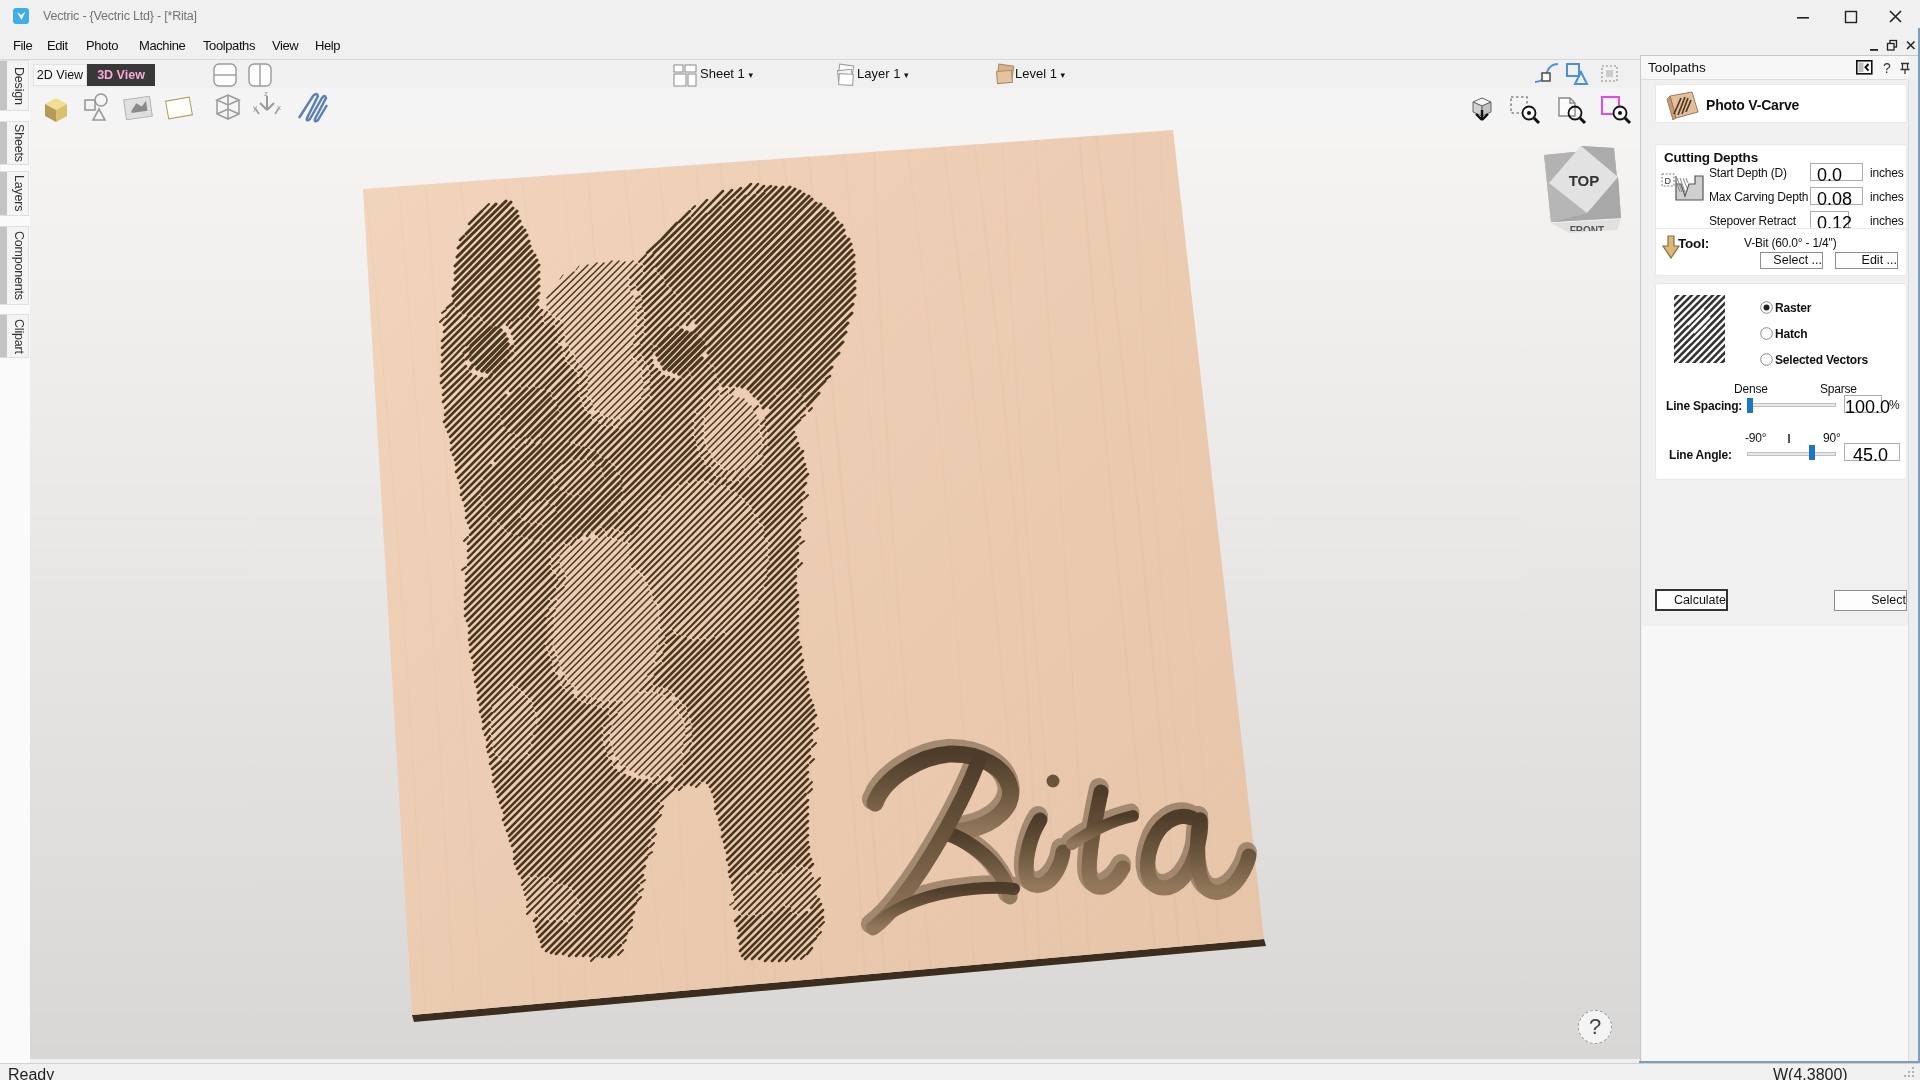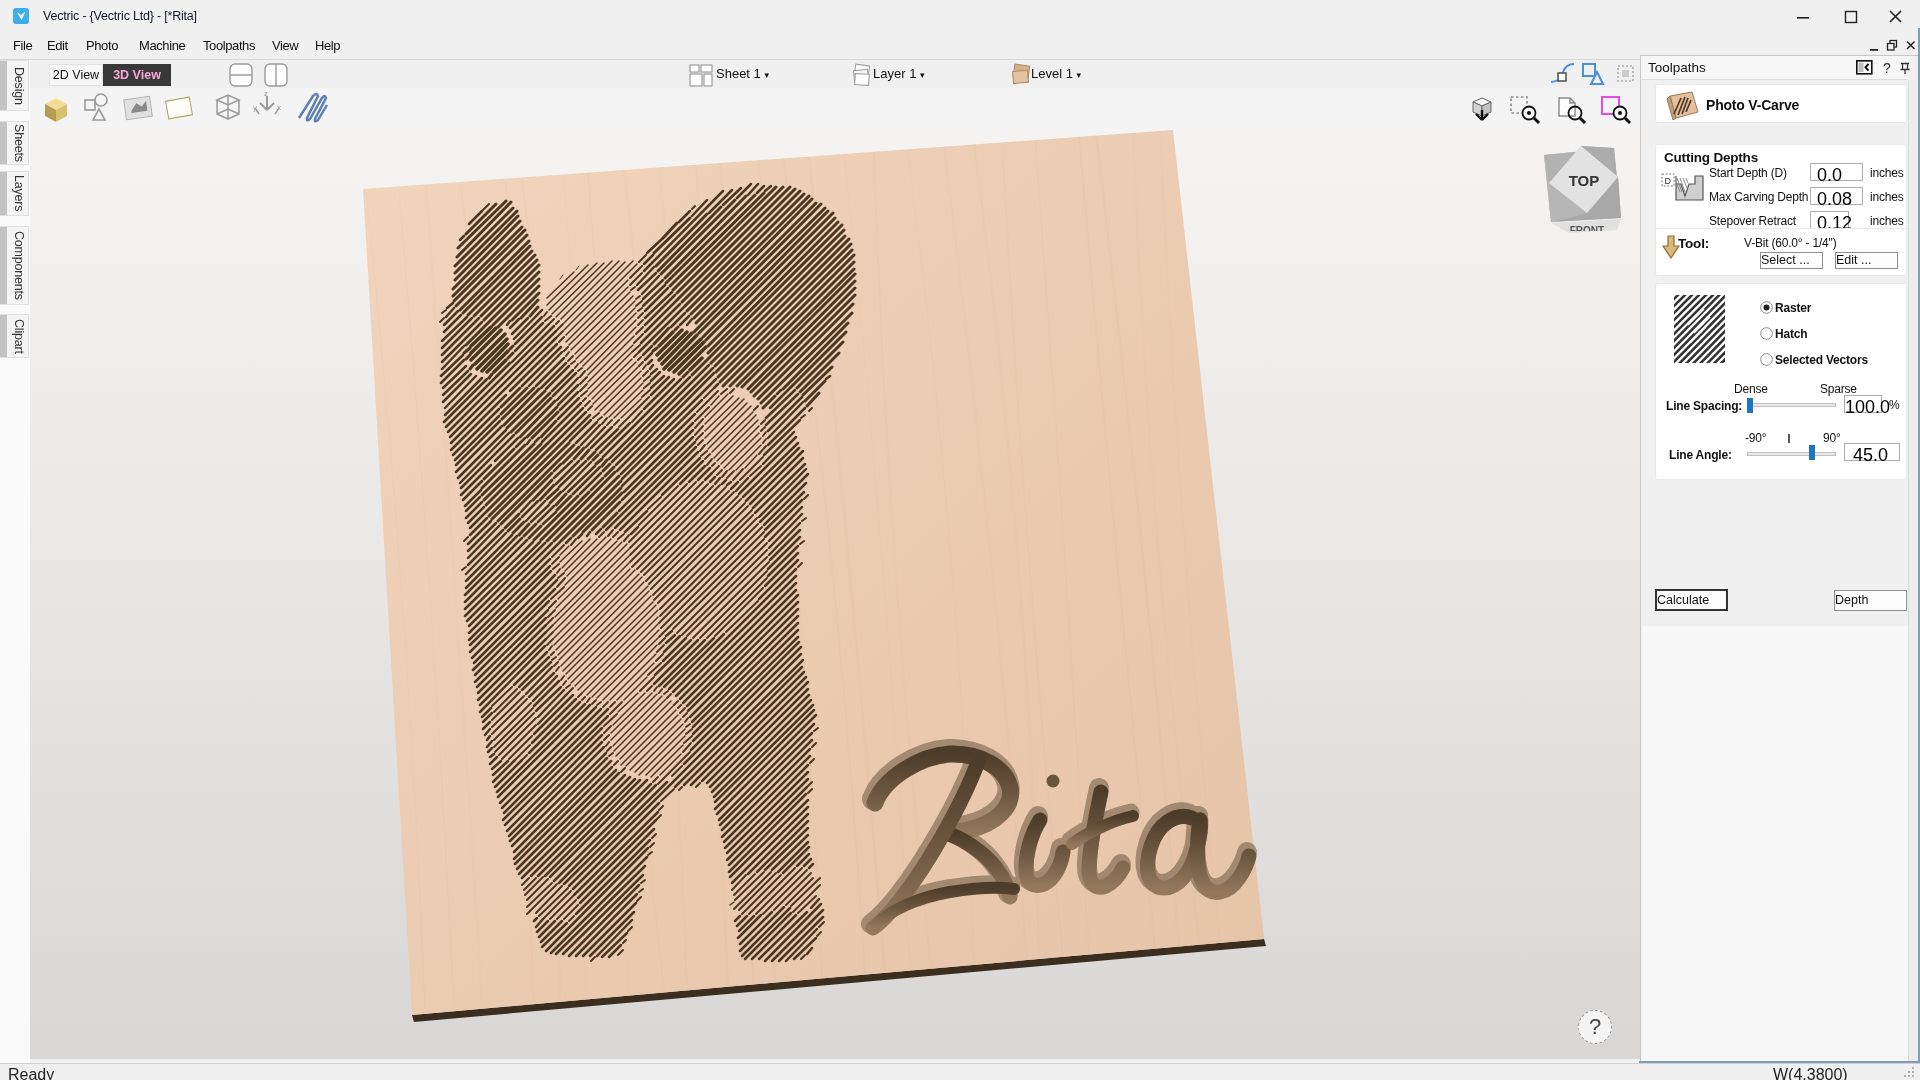--- a/index.html
+++ b/index.html
@@ -1,35 +1,35 @@
 <!DOCTYPE html>
 <html><head><meta charset="utf-8">
 <style>
 *{margin:0;padding:0;box-sizing:border-box;}
 html,body{width:1920px;height:1080px;overflow:hidden;font-family:"Liberation Sans",sans-serif;background:#f0f0f0;}
 .abs{position:absolute;}
 #titlebar{left:0;top:0;width:1920px;height:32px;background:#f0f0f0;}
-#titlebar .ttxt{left:43px;top:9px;font-size:12.5px;letter-spacing:-0.2px;color:#0f172a;}
+#titlebar .ttxt{left:43px;top:9px;font-size:12.5px;letter-spacing:-0.2px;color:#737373;}
 #menubar{left:0;top:32px;width:1920px;height:28px;background:#f0f0f0;border-bottom:1px solid #d7d7d7;}
 .menuitem{position:absolute;top:6px;font-size:13px;letter-spacing:-0.4px;color:#111;}
-#toolbar1{left:46px;top:60px;width:1610px;height:28px;background:#f0f0f0;}
+#toolbar1{left:30px;top:60px;width:1610px;height:28px;background:#f0f0f0;}
 #toolbar2{left:30px;top:88px;width:1610px;height:42px;background:#f4f4f4;}
 #sidebar{left:0;top:60px;width:30px;height:1003px;background:#fafafa;}
 .vtab{position:absolute;left:0;width:29px;background:#f4f4f4;border:1px solid #e0e0e0;border-left:none;}
 .vtab .bar{position:absolute;left:0;top:0;width:7px;height:100%;background:#c3c3c3;}
 .vtab .lbl{position:absolute;left:9px;top:0;width:20px;height:100%;display:flex;align-items:center;justify-content:center;}
 .vtab .lbl span{writing-mode:vertical-rl;font-size:12.5px;letter-spacing:-0.2px;color:#333;white-space:nowrap;}
 #canvas{left:30px;top:130px;width:1610px;height:929px;background:linear-gradient(180deg,#f5f4f3 0%,#eae9e8 40%,#d8d7d6 100%);}
 #rpanel{left:1640px;top:55px;width:280px;height:1008px;background:#f0f0f0;border-left:1px solid #c8c8c8;border-top:1px solid #c8c8c8;}
 #rpanel .hdr{position:absolute;left:0;top:0;width:267px;height:24px;background:#f7f7f7;border-bottom:1px solid #dcdcdc;}
 .card{position:absolute;left:14px;width:252px;background:#fff;border:1px solid #e8e8e8;border-radius:3px;}
 .lbl13{position:absolute;font-size:12px;letter-spacing:-0.2px;color:#111;}
 .b{font-weight:bold;}
 .inp{position:absolute;background:#fff;border:1px solid #abadb3;font-size:18px;color:#000;}
-.btn{position:absolute;background:#fdfdfd;border:1px solid #8e8e8e;font-size:12.5px;color:#111;text-align:left;}
+.btn{position:absolute;background:#fdfdfd;border:1px solid #8e8e8e;font-size:12.5px;color:#111;text-align:right;}
 #statusbar{left:0;top:1063px;width:1920px;height:17px;background:#f0f0f0;border-top:1px solid #d0d0d0;font-size:16px;color:#222;}
 </style></head>
 <body>
 <div class="abs" id="titlebar">
   <svg class="abs" style="left:13px;top:8px" width="16" height="16">
       <rect x="0" y="0" width="16" height="16" rx="3" fill="#3daee9"></rect>
       <path d="M4 4 L8.5 12 L12.5 3.5 L8 7 Z" fill="#fff"></path>
     </svg>
   <div class="abs ttxt">Vectric - {Vectric Ltd} - [*Rita]</div>
   <svg class="abs" style="left:1790px;top:8px" width="130" height="18">
@@ -377,21 +377,21 @@
     <div class="lbl13" style="left:89px;top:147px">-90°</div>
     <div class="lbl13" style="left:167px;top:147px">90°</div>
     <div class="abs" style="left:132px;top:150px;width:2px;height:9px;background:#555"></div>
     <div class="lbl13 b" style="left:13px;top:164px">Line Angle:</div>
     <div class="abs" style="left:91px;top:168px;width:89px;height:4px;background:#e8e8e8;border:1px solid #c0c0c0"></div>
     <div class="abs" style="left:153px;top:161px;width:6px;height:15px;background:#1c76c4"></div>
     <div class="inp" style="left:188px;top:159px;width:56px;height:18px;padding:1px 0 0 8px">45.0</div>
   </div>
   <div class="abs" style="left:1px;top:570px;width:278px;height:436px;background:#f7f7f7"></div>
   <div class="btn" style="left:14px;top:533px;width:73px;height:22px;line-height:18px;border:2px solid #333">Calculate</div>
-  <div class="btn" style="left:193px;top:534px;width:73px;height:21px;line-height:19px">Depth</div>
+  <div class="btn" style="left:193px;top:534px;width:73px;height:21px;line-height:19px">Select</div>
   <div class="abs" style="left:267px;top:24px;width:12px;height:983px;background:#ededed;border-left:1px solid #dcdcdc"></div>
 </div>
 <div class="abs" style="left:1918px;top:28px;width:2px;height:1035px;background:#7f9db9"></div>
 <div class="abs" style="left:1639px;top:1061px;width:281px;height:2px;background:#7f9db9"></div>
 <div class="abs" id="statusbar">
   <div class="abs" style="left:8px;top:2px">Ready</div>
   <div class="abs" style="left:1773px;top:2px">W(4.3800) H(1.9601) x5</div>
   <svg class="abs" style="left:1903px;top:3px" width="14" height="12">
       <g fill="#b0b0b0">
         <rect x="9" y="0" width="2" height="2"></rect>

